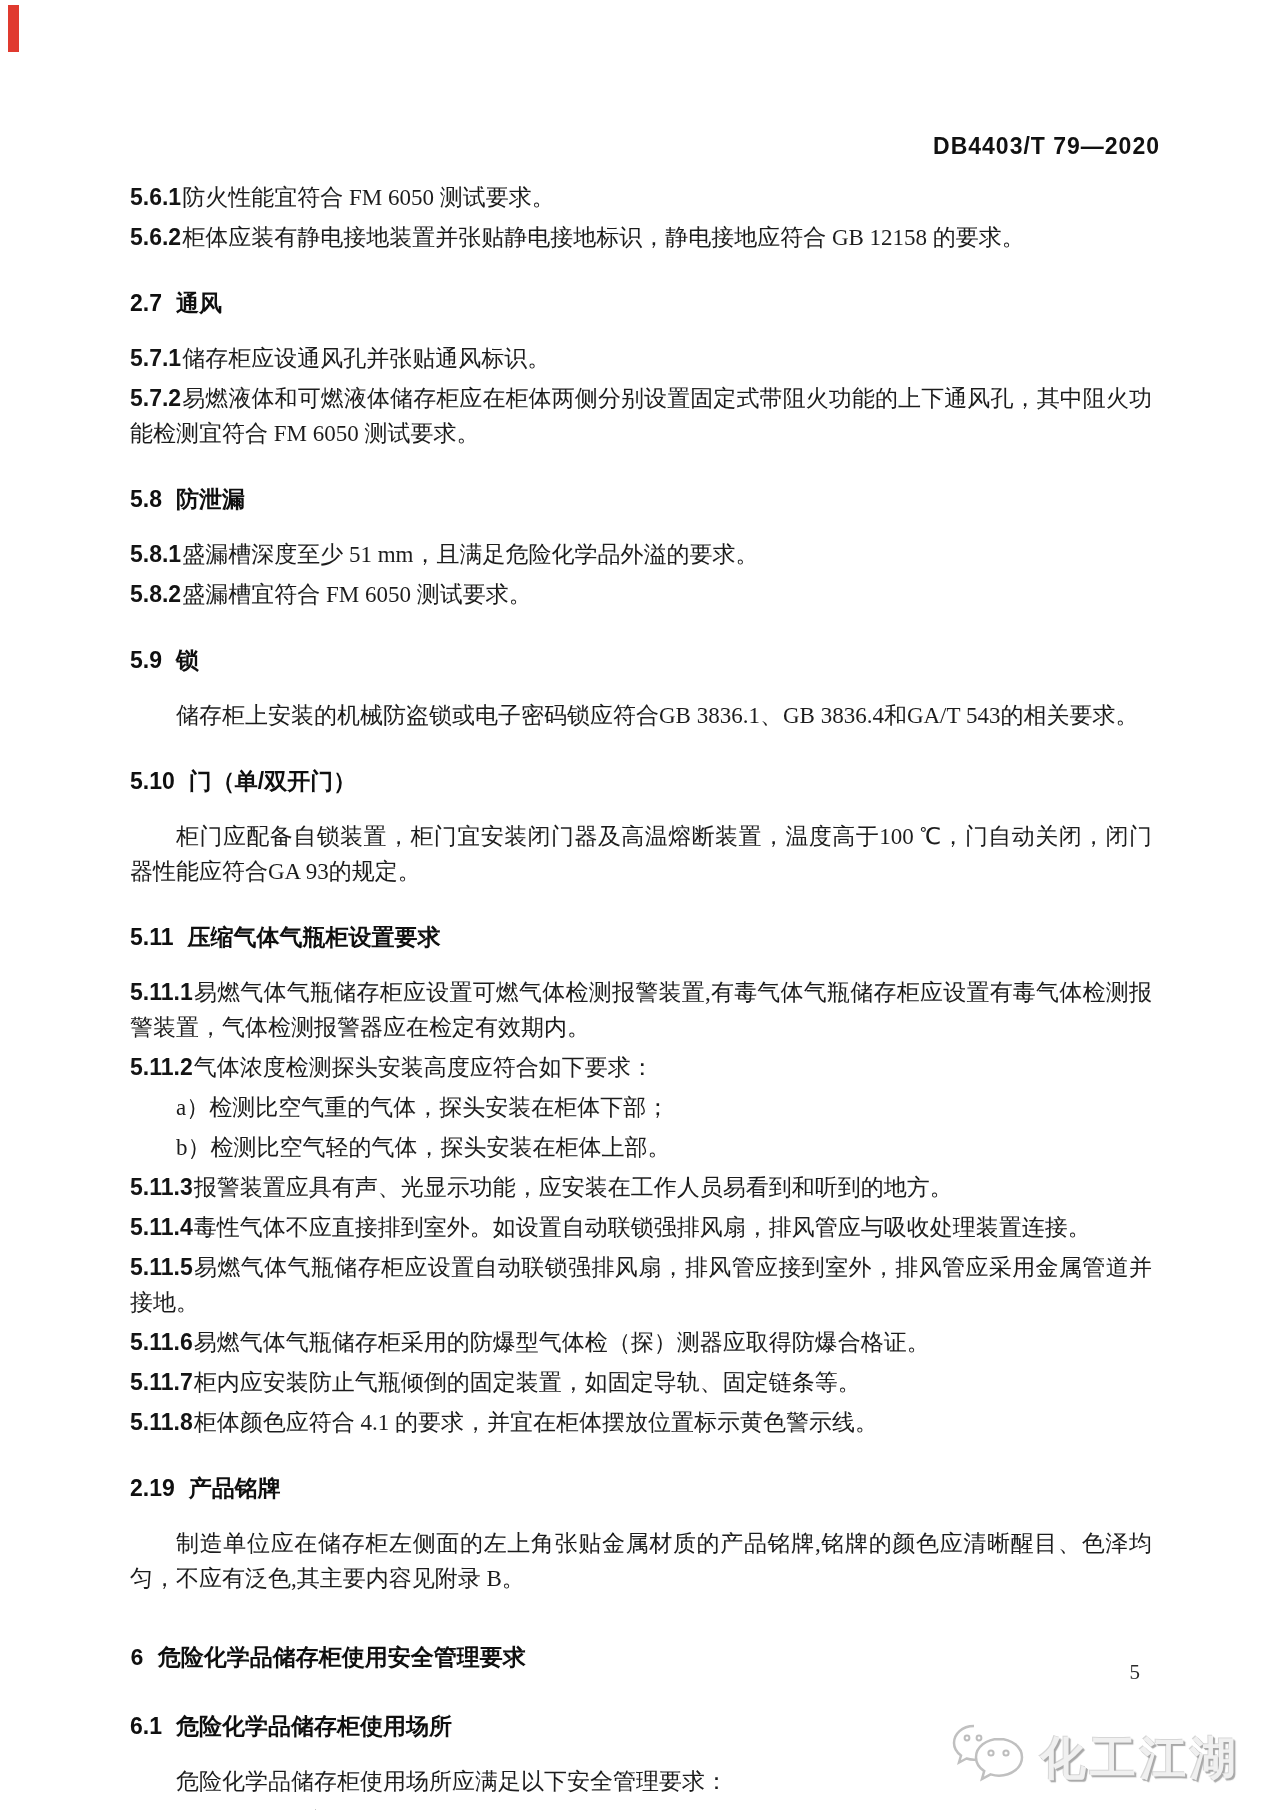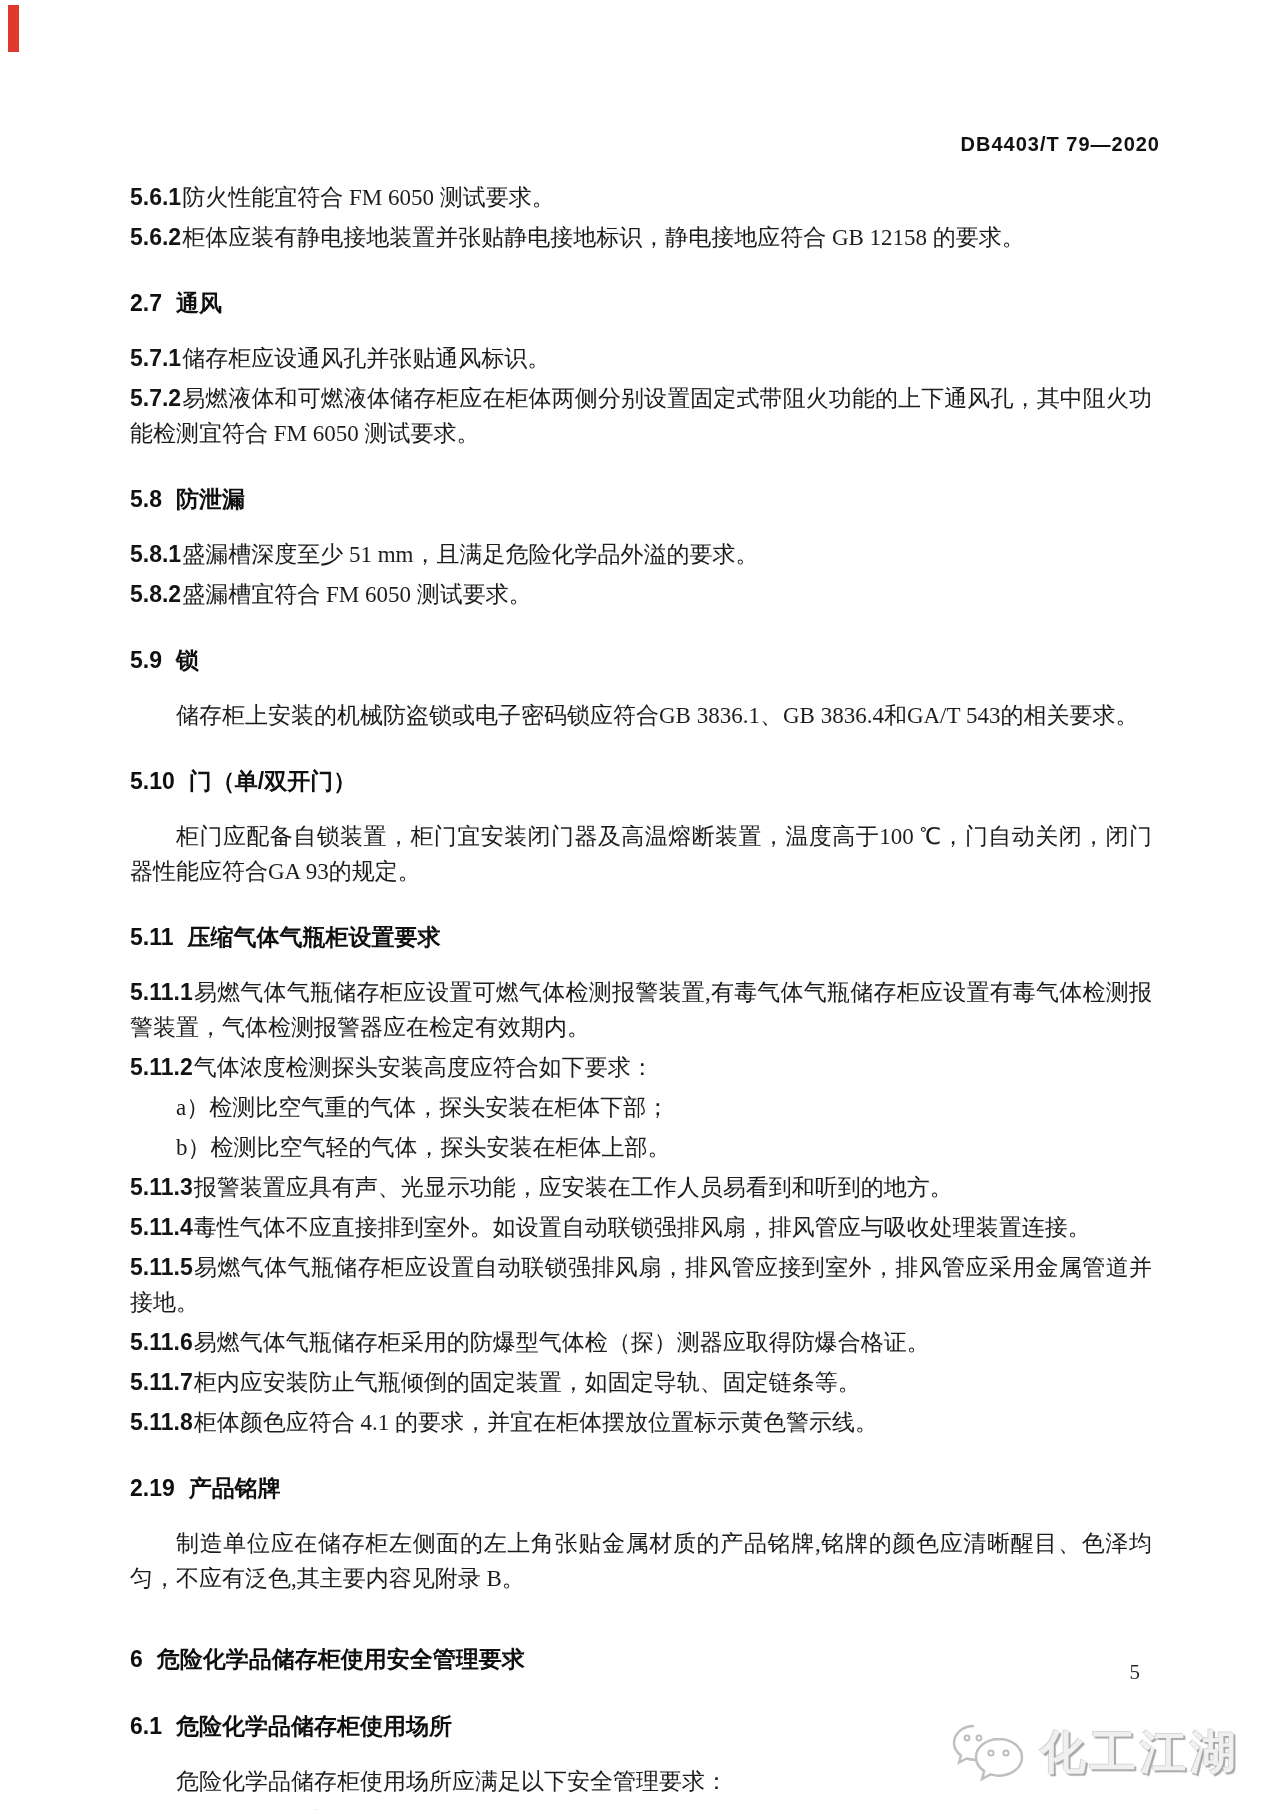--- a/index.html
+++ b/index.html
@@ -11,55 +11,55 @@
     font-family:"Liberation Serif", serif;
     color:#1c1c1c;
   }
   .corner-mark{
     position:absolute;left:8px;top:5px;width:11px;height:47px;
     background:#e03a2f;
   }
   .doc-header{
     position:absolute;top:133px;right:120px;
     font-family:"Liberation Sans", sans-serif;
-    font-weight:bold;font-size:20px;letter-spacing:1px;color:#111;
+    font-weight:bold;font-size:23px;letter-spacing:1px;color:#111;
   }
   .content{
     position:absolute;left:130px;right:128px;top:180px;
     font-size:23px;line-height:35px;
     text-align:justify;
   }
   .clause{margin:0 0 5px 0;}
   .clause .num{
     font-family:"Liberation Sans", sans-serif;
     font-weight:bold;color:#141414;
     padding-right:1px;white-space:nowrap;
   }
   .heading{
     font-family:"Liberation Sans", sans-serif;
     font-weight:bold;color:#0f0f0f;
     margin:31px 0 20px 0;
   }
   .heading .num{padding-right:14px;}
   .section-heading{
-    font-family:Liberation Sans, sans-serif;
+    font-family:Liberation Mono, monospace;
     font-weight:bold;color:#0f0f0f;
     margin:46px 0 32px 0;
   }
   .section-heading .num{padding-right:14px;}
   .para{margin:6px 0 5px 0;text-indent:2em;}
   .sub{margin:0 0 5px 2em;}
   .page-number{
     position:absolute;top:1660px;right:140px;
     font-size:21px;color:#2a2a2a;
     font-family:"Liberation Serif", serif;
   }
   .watermark{
     position:absolute;top:1722px;right:40px;
-    display:flex;align-items:flex-start;gap:10px;
+    display:flex;align-items:flex-end;gap:10px;
     user-select:none;
   }
   .watermark-text{
     font-family:"Liberation Sans", sans-serif;
     font-weight:bold;font-size:46px;letter-spacing:4px;
     color:#f0f0f0;
     text-shadow:2px 2px 1px #a8a8a8, -1px -1px 0 #d6d6d6, 1px 1px 0 #bcbcbc;
   }
 </style>
 </head>

